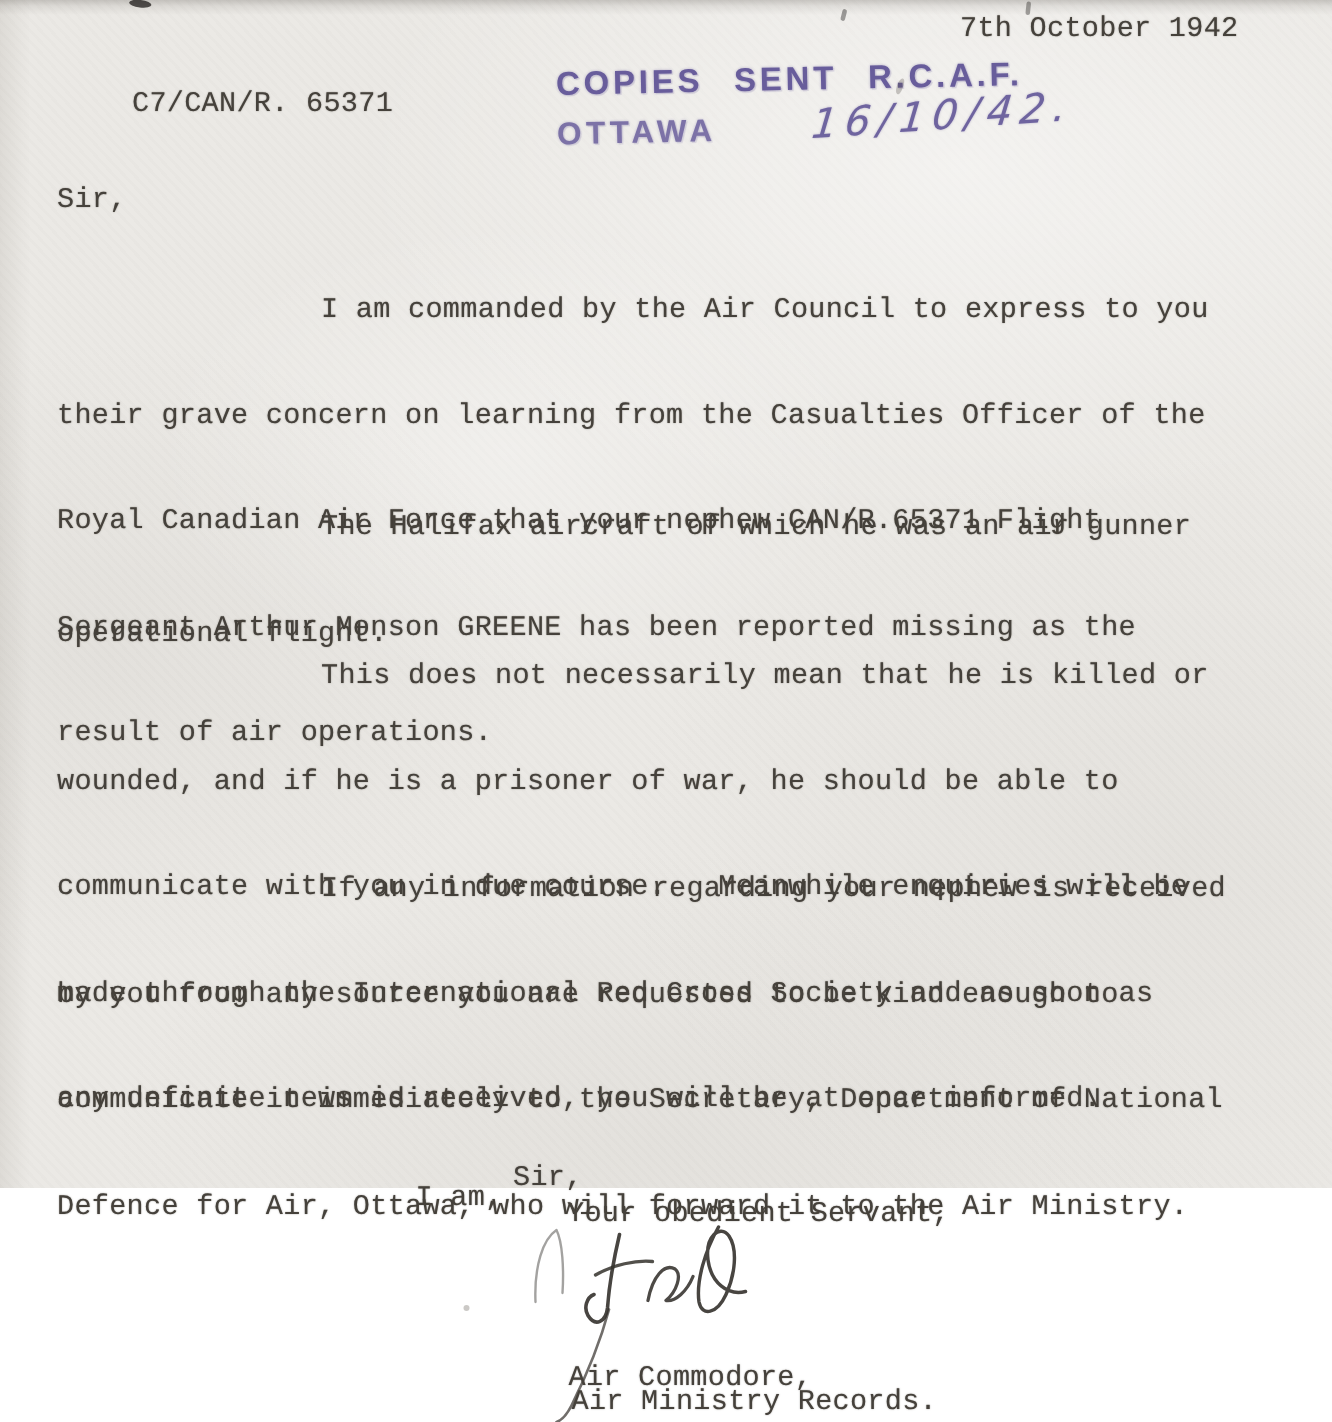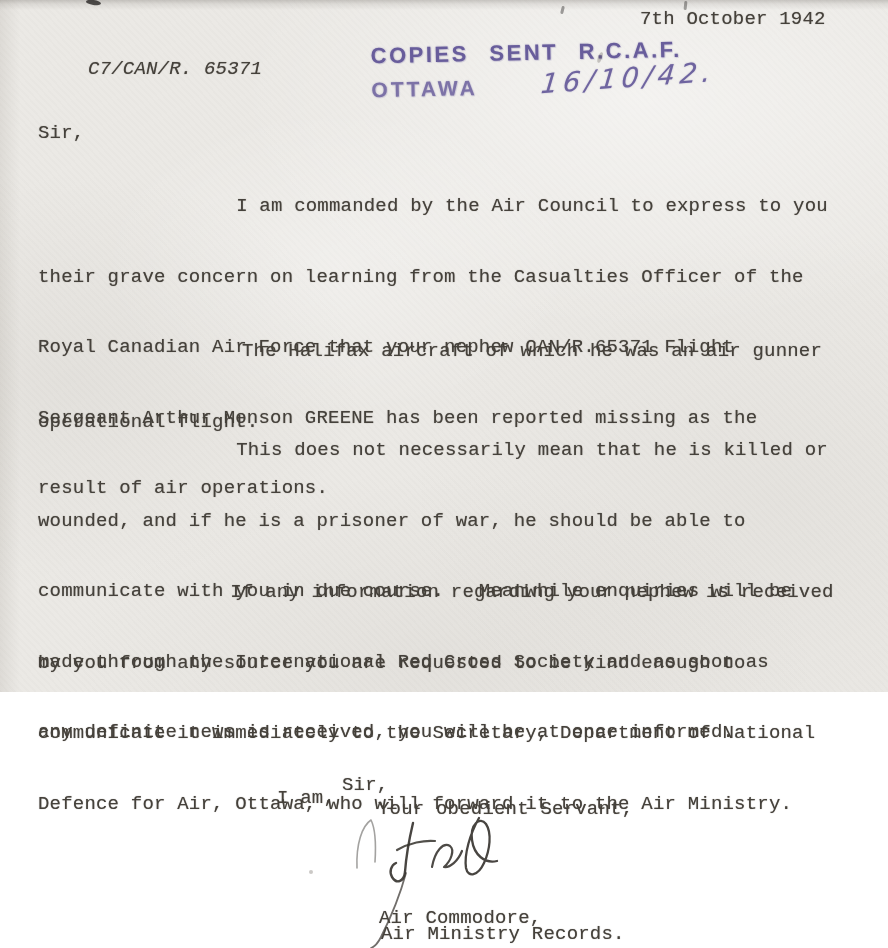--- a/index.html
+++ b/index.html
@@ -1,21 +1,21 @@
 <!DOCTYPE html>
 <html><head>
 <meta charset="utf-8">
 <style>
   html,body{margin:0;padding:0;}
   body{
     width:888px;height:948px;overflow:hidden;
     font-family:"Liberation Mono","DejaVu Sans Mono",monospace;
   }
   .page{
-    position:relative;width:888px;height:692px;
+    position:relative;width:888px;height:792px;
     background-color:#ebe9e5;
     background-image:
       linear-gradient(180deg, rgba(105,100,94,.30) 0px, rgba(105,100,94,.12) 4px, rgba(105,100,94,0) 10px),
       linear-gradient(90deg, rgba(140,134,124,.14) 0px, rgba(140,134,124,0) 20px),
       radial-gradient(620px 360px at 72% 14%, rgba(255,255,255,.45), transparent 65%),
       radial-gradient(420px 300px at 8% 55%, rgba(120,114,104,.07), transparent 70%),
       radial-gradient(520px 380px at 88% 72%, rgba(120,114,104,.06), transparent 72%),
       radial-gradient(340px 220px at 38% 38%, rgba(255,255,255,.30), transparent 70%),
       radial-gradient(500px 260px at 50% 96%, rgba(124,118,108,.07), transparent 75%),
       repeating-linear-gradient(47deg, rgba(60,55,48,.014) 0 2px, rgba(255,255,255,.012) 2px 5px);
@@ -23,23 +23,23 @@
   .typed{
     position:absolute;
     font-size:19px;line-height:23.5px;
     color:#45413b;
     text-shadow:0 0 1px rgba(62,56,48,.55);
     white-space:pre;
     letter-spacing:.2px;
   }
   .para{left:38px;width:812px;}
   .line{white-space:pre;}
-  .line.first{padding-left:176px;text-align:center;}
+  .line.first{padding-left:176px;}
   .hdr-date{top:8px;left:640px;}
-  .file-ref{top:58px;left:88px;font-style:italic;}
+  .file-ref{top:58px;left:88px;}
   .salutation{top:122px;left:38px;}
   .p1{top:148px;}
   .p2{top:293px;}
   .p3{top:392px;}
   .p4{top:534px;}
   .p5{top:654px;}
   .close-iam{top:787px;left:277px;}
   .close-sir{top:774px;left:342px;}
   .close-servant{top:798px;left:378px;}
   .sig-rank{top:907px;left:379px;}

